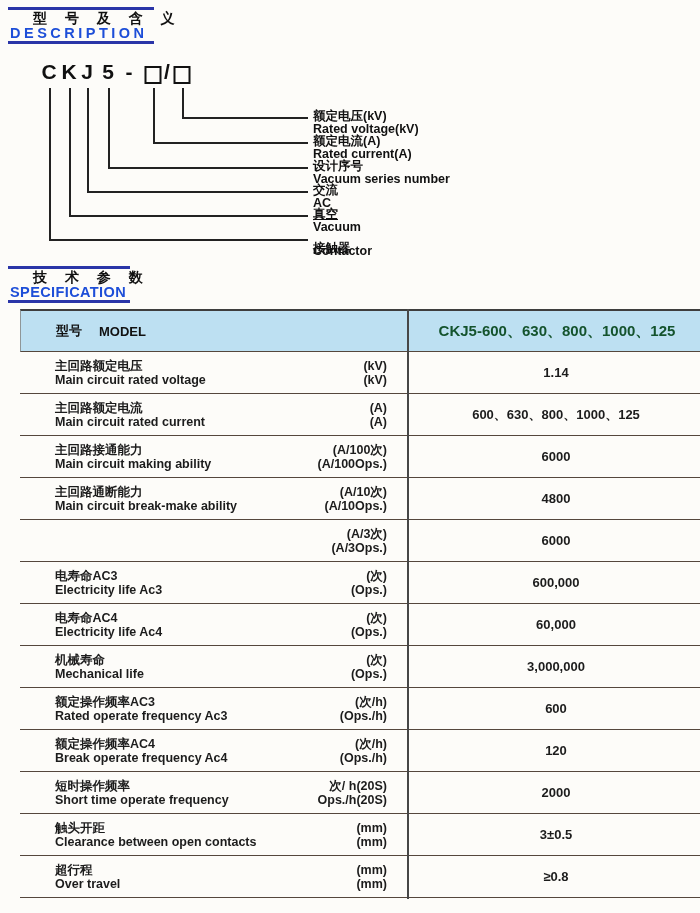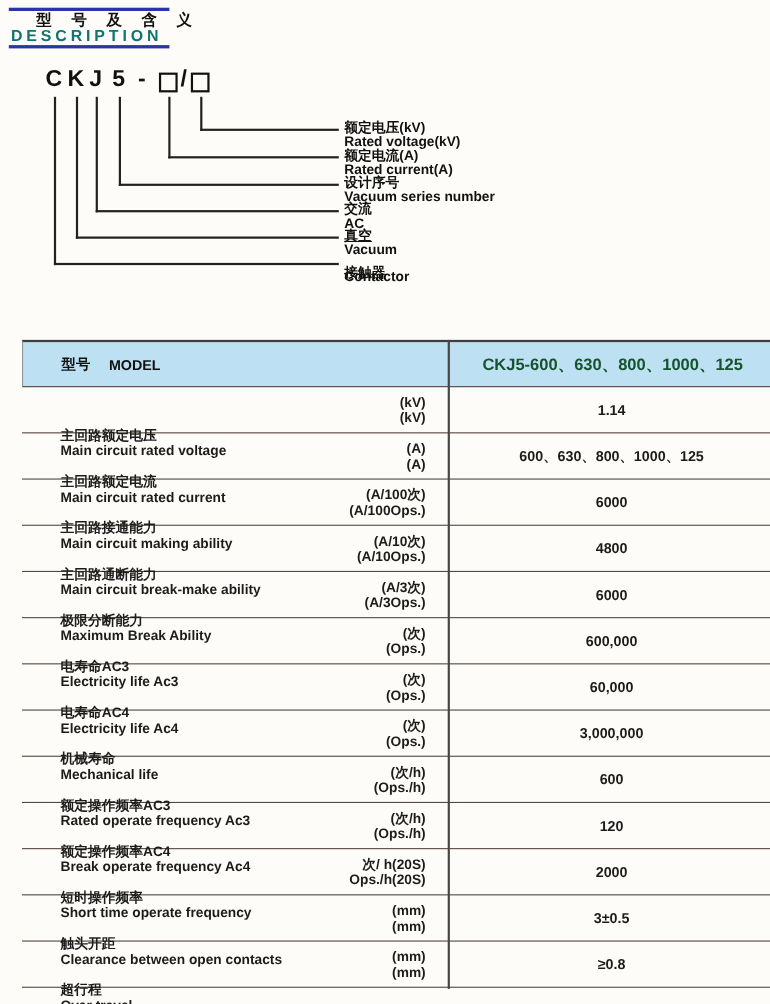--- a/index.html
+++ b/index.html
@@ -15,21 +15,21 @@
 
   
   .sec{position:absolute;left:8px;}
   .rule{height:3px;background:#2a35a8;}
   .sec .cn{
     font-size:14px;font-weight:700;letter-spacing:7px;
     padding:1px 0 0 4px;line-height:15px;white-space:nowrap;color:#111;margin-left:21px;
   }
   .sec .en{
     font-size:14.5px;font-weight:700;line-height:14px;
-    padding:0 0 1px 2px;white-space:nowrap;color:#0f766e;
+    padding:0 0 1px 2px;white-space:nowrap;color:#1d4ed8;
   }
   .sec.desc{width:146px;top:7px;}
   .sec.desc .en{letter-spacing:3.5px;}
   .sec.spec{width:122px;top:266px;}
   .sec.spec .en{letter-spacing:0.4px;}
 
   
   .diagram{position:absolute;left:0;top:0;width:700px;height:266px;}
   .mchar{
     position:absolute;top:60px;transform:translateX(-50%);
@@ -61,21 +61,21 @@
   .th-right{
     position:absolute;left:387px;width:298px;top:0;height:100%;
     display:flex;align-items:center;justify-content:center;
     font-size:15px;font-weight:700;color:#14532d;white-space:nowrap;
   }
   .tbody{position:relative;}
   .trow{
     box-sizing:border-box;position:relative;height:42px;
     border-bottom:1.5px solid #55473d;
   }
-  .p-name{position:absolute;left:35px;top:7px;margin-top:30px;}
+  .p-name{position:absolute;left:35px;top:7px;}
   .p-name .cn{font-size:12.5px;font-weight:700;line-height:14px;white-space:nowrap;}
   .p-name .en{font-size:12.5px;font-weight:700;line-height:14px;white-space:nowrap;}
   .p-unit{position:absolute;right:318px;top:7px;text-align:right;}
   .p-unit .cn{font-size:12.5px;font-weight:700;line-height:14px;white-space:nowrap;}
   .p-unit .en{font-size:12.5px;font-weight:700;line-height:14px;white-space:nowrap;}
   .p-value{
     position:absolute;left:387px;width:298px;top:0;height:100%;
     display:flex;align-items:center;justify-content:center;
     font-size:13px;font-weight:700;white-space:nowrap;
   }
@@ -121,20 +121,26 @@
       <div class="dline" style="left: 69px; top: 88px; width: 1.5px; height: 128.5px;"></div>
       <div class="dline" style="left: 69px; top: 215px; width: 239px; height: 1.5px;"></div>
       <div class="dlabel" style="top: 208px; text-decoration: underline;">真空</div>
       <div class="dlabel" style="top: 221px;">Vacuum</div>
       <div class="dline" style="left: 49px; top: 88px; width: 1.5px; height: 152.5px;"></div>
       <div class="dline" style="left: 49px; top: 239px; width: 259px; height: 1.5px;"></div>
       <div class="dlabel" style="top: 232px; margin-top: 10px;">接触器</div>
       <div class="dlabel" style="top: 245px;">Contactor</div>
     </div>
 
+  <div class="sec spec">
+    <div class="rule"></div>
+    <div class="cn">技 术 参 数</div>
+    <div class="en">SPECIFICATION</div>
+    <div class="rule"></div>
+  </div>
 
   <div class="spec-table">
     <div class="thead">
       <div class="th-left">
         <span>型号</span>
         <span>MODEL</span>
       </div>
       <div class="th-right">CKJ5-600、630、800、1000、125</div>
     </div>
     <div class="tbody">
@@ -180,24 +186,20 @@
       <div class="en">Main circuit break-make ability</div>
     </div>
     <div class="p-unit">
       <div class="cn">(A/10次)</div>
       <div class="en">(A/10Ops.)</div>
     </div>
     <div class="p-value">4800</div>
   </div>
 
   <div class="trow">
-    <div class="p-name">
-      <div class="cn">极限分断能力</div>
-      <div class="en">Maximum Break Ability</div>
-    </div>
     <div class="p-unit">
       <div class="cn">(A/3次)</div>
       <div class="en">(A/3Ops.)</div>
     </div>
     <div class="p-value">6000</div>
   </div>
 
   <div class="trow">
     <div class="p-name">
       <div class="cn">电寿命AC3</div>

